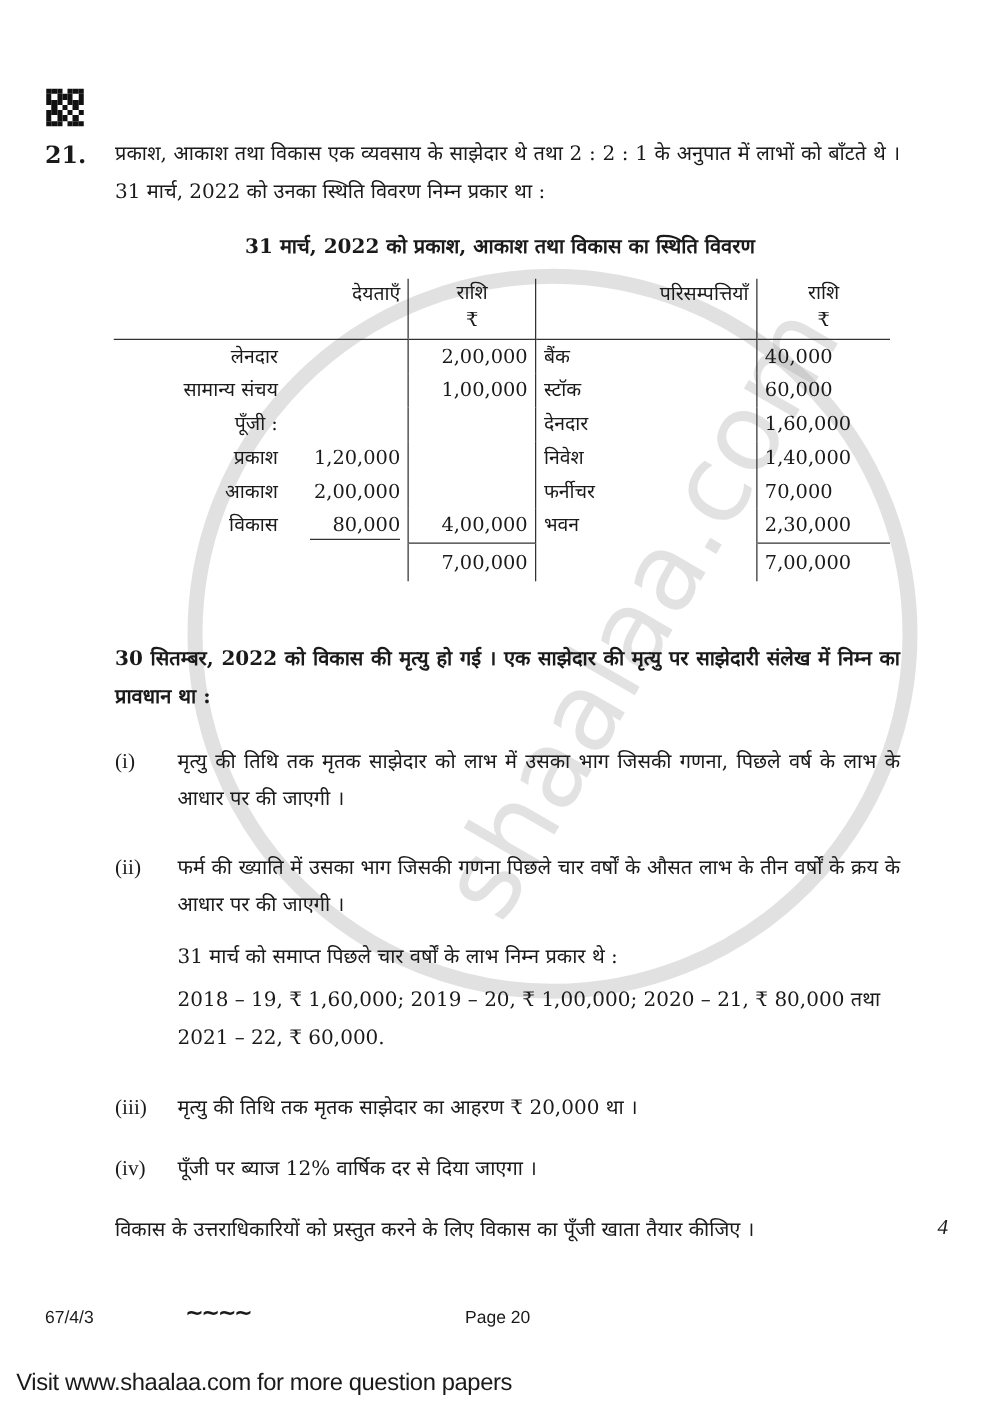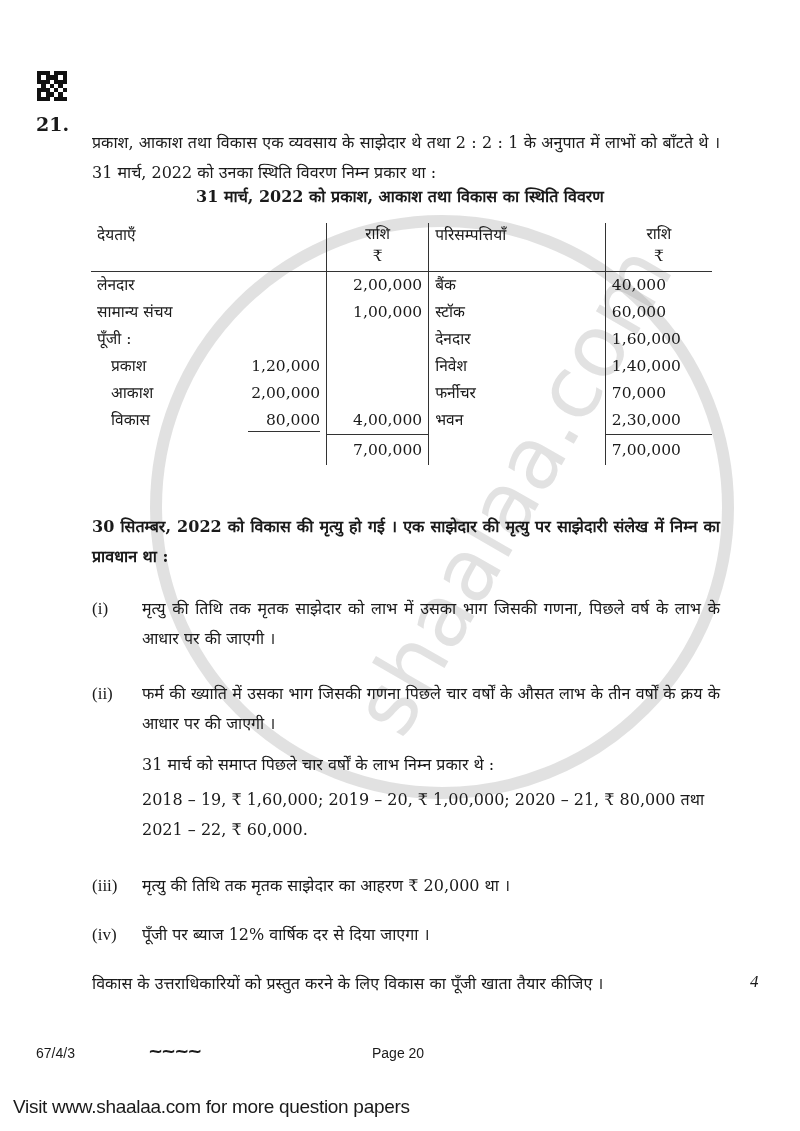--- a/index.html
+++ b/index.html
@@ -15,35 +15,35 @@
     .qr span.w { background: transparent; }
 
     .qnum {
       position: absolute; left: 36px; top: 113px; font-weight: bold; font-size: 19px;
       font-family: "DejaVu Serif", serif;
     }
     .para {
       position: absolute; left: 92px; width: 628px; font-size: 16px; line-height: 30px;
       text-align: justify;
     }
-    .intro { top: 108px; margin-top: 20px; }
+    .intro { top: 108px; }
     .table-title {
       position: absolute; top: 185px; left: 0; width: 800px; text-align: center;
       font-weight: bold; font-size: 16px;
     }
     table.bs {
       position: absolute; left: 91px; top: 223px; width: 621px;
       border-collapse: collapse; font-size: 15.5px;
     }
     table.bs td, table.bs th {
       padding: 0 6px; vertical-align: top; font-weight: normal;
     }
-    .bs th { height: 48px; border-bottom: 1.5px solid #333; text-align: left; vertical-align: middle; }
+    .bs th { height: 48px; border-bottom: 1.5px solid #333; text-align: right; vertical-align: middle; }
     .bs th.amt { text-align: center; line-height: 22px; }
-    .bs .col-l { width: 122px; }
+    .bs .col-l { width: 122px; text-align: right; }
     .bs .col-ls { width: 88px; text-align: right; }
     .bs .col-la { width: 92px; text-align: right; border-left: 1.5px solid #333; border-right: 1.5px solid #333; }
     .bs .col-r { width: 178px; margin-left: 10px; }
     .bs .col-ra { width: 98px; border-left: 1.5px solid #333; }
     .bs td { height: 27px; line-height: 27px; }
     .bs tr.total td { border-top: 1.5px solid #333; height: 30px; line-height: 30px; }
     .bs tr.total td.blank { border-top: none; }
     .underline { border-bottom: 1.5px solid #333; display: inline-block; line-height: 22px; padding-left: 18px; }
     .indent { padding-left: 20px !important; }
 

